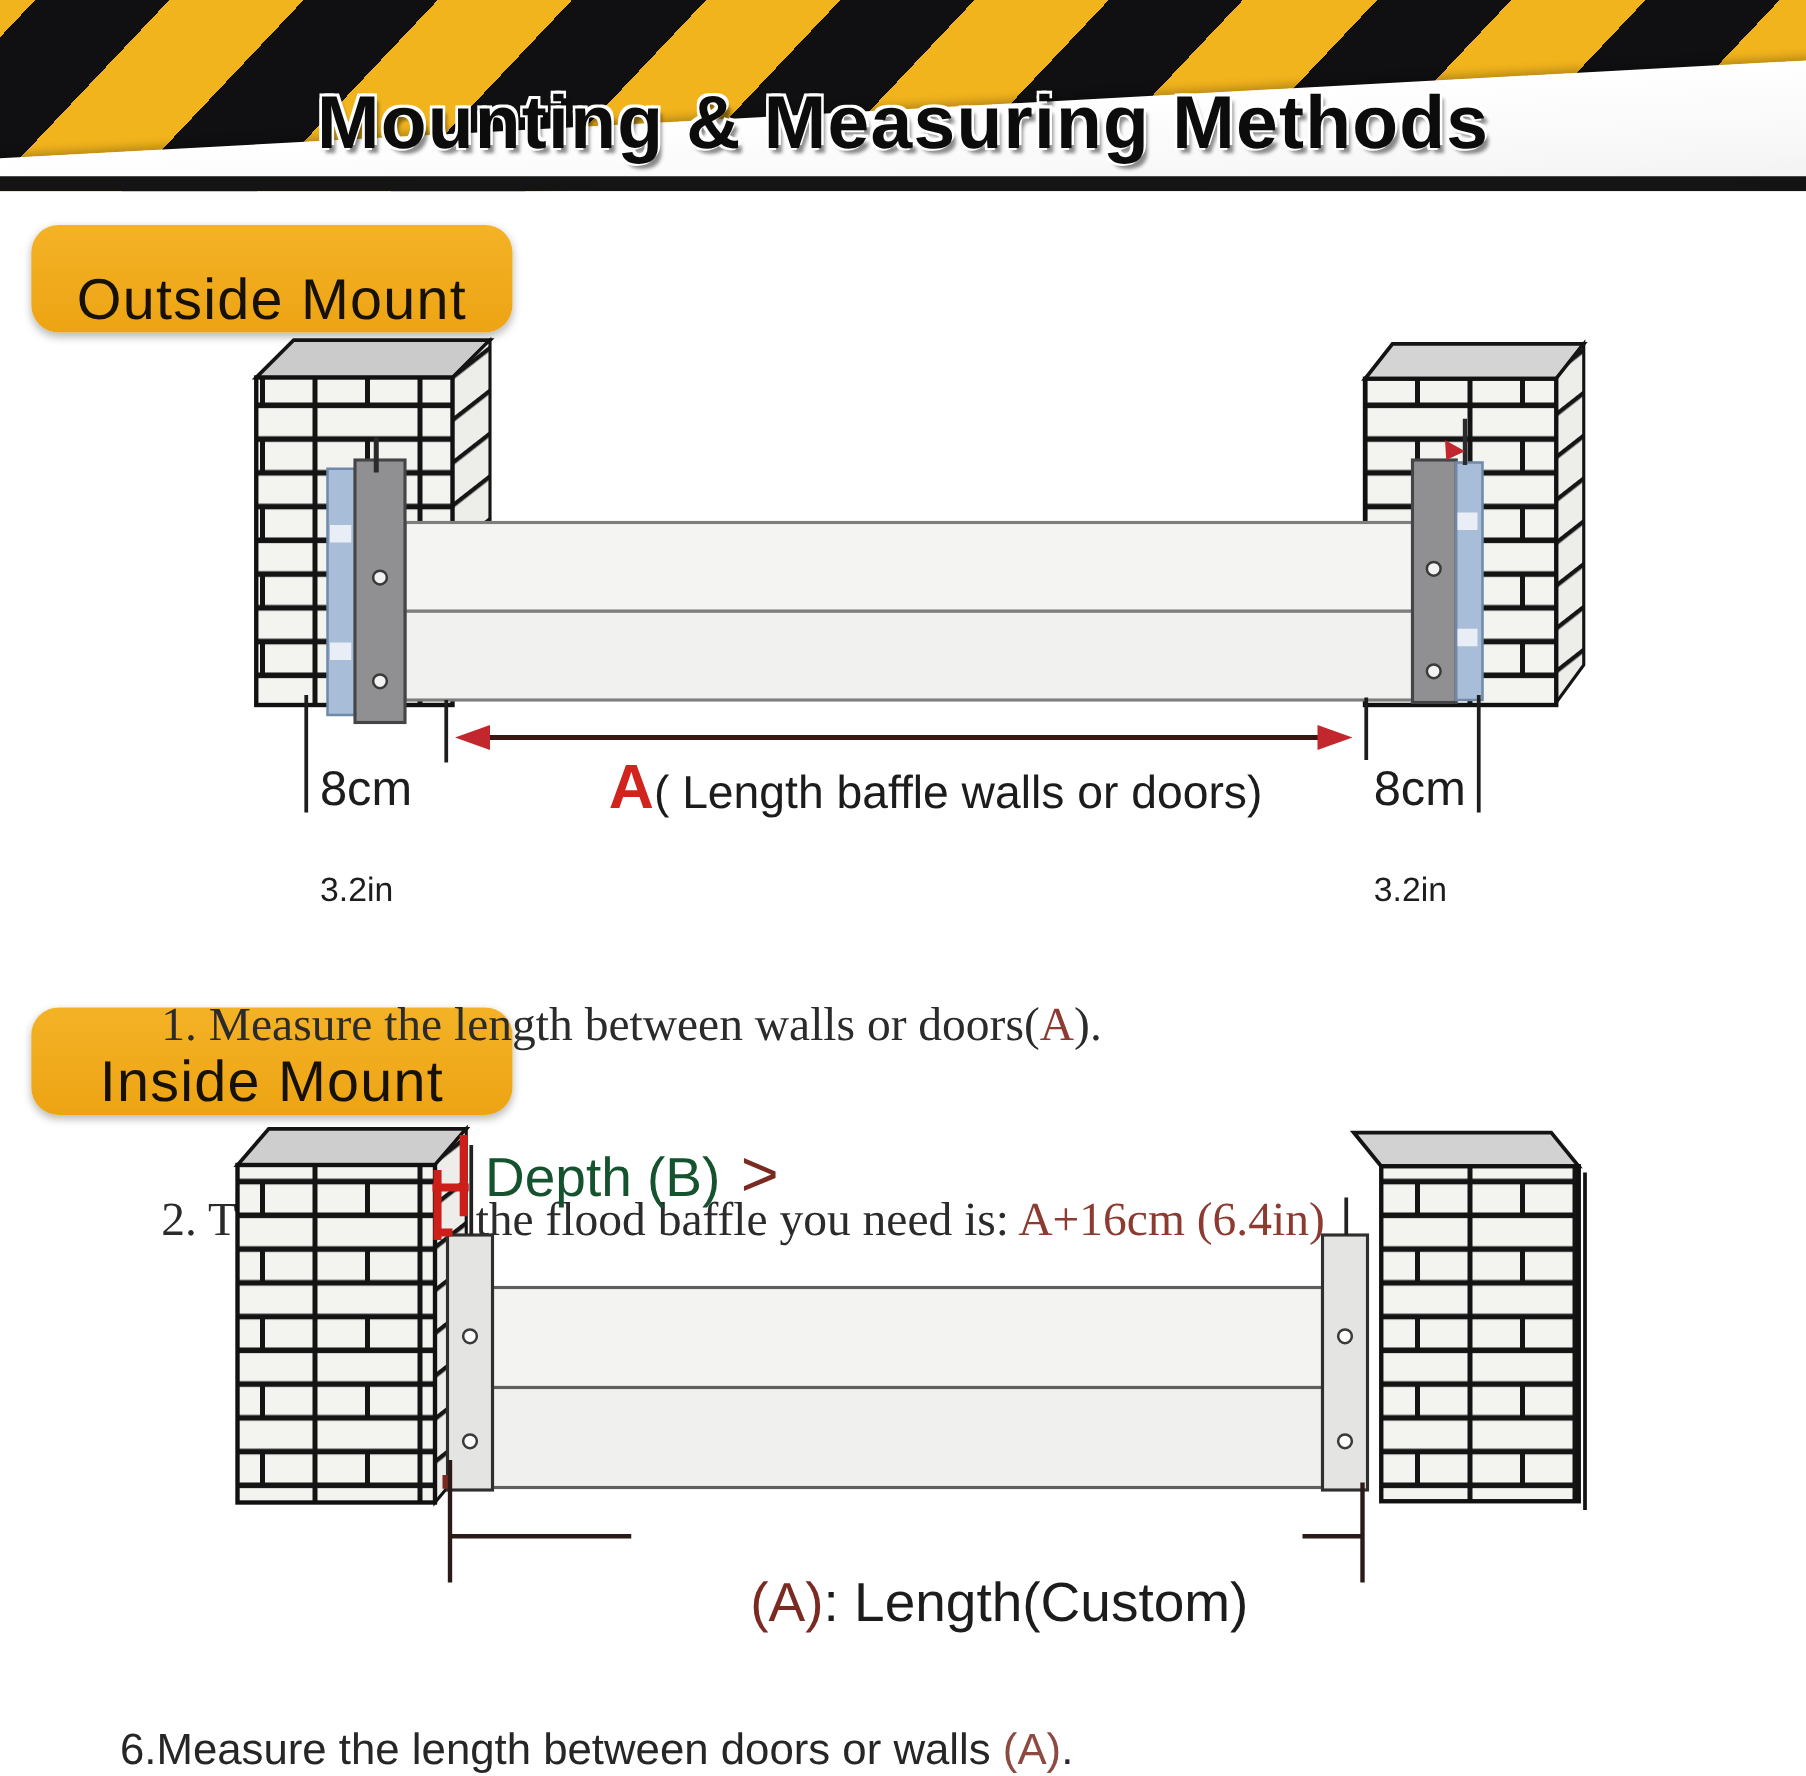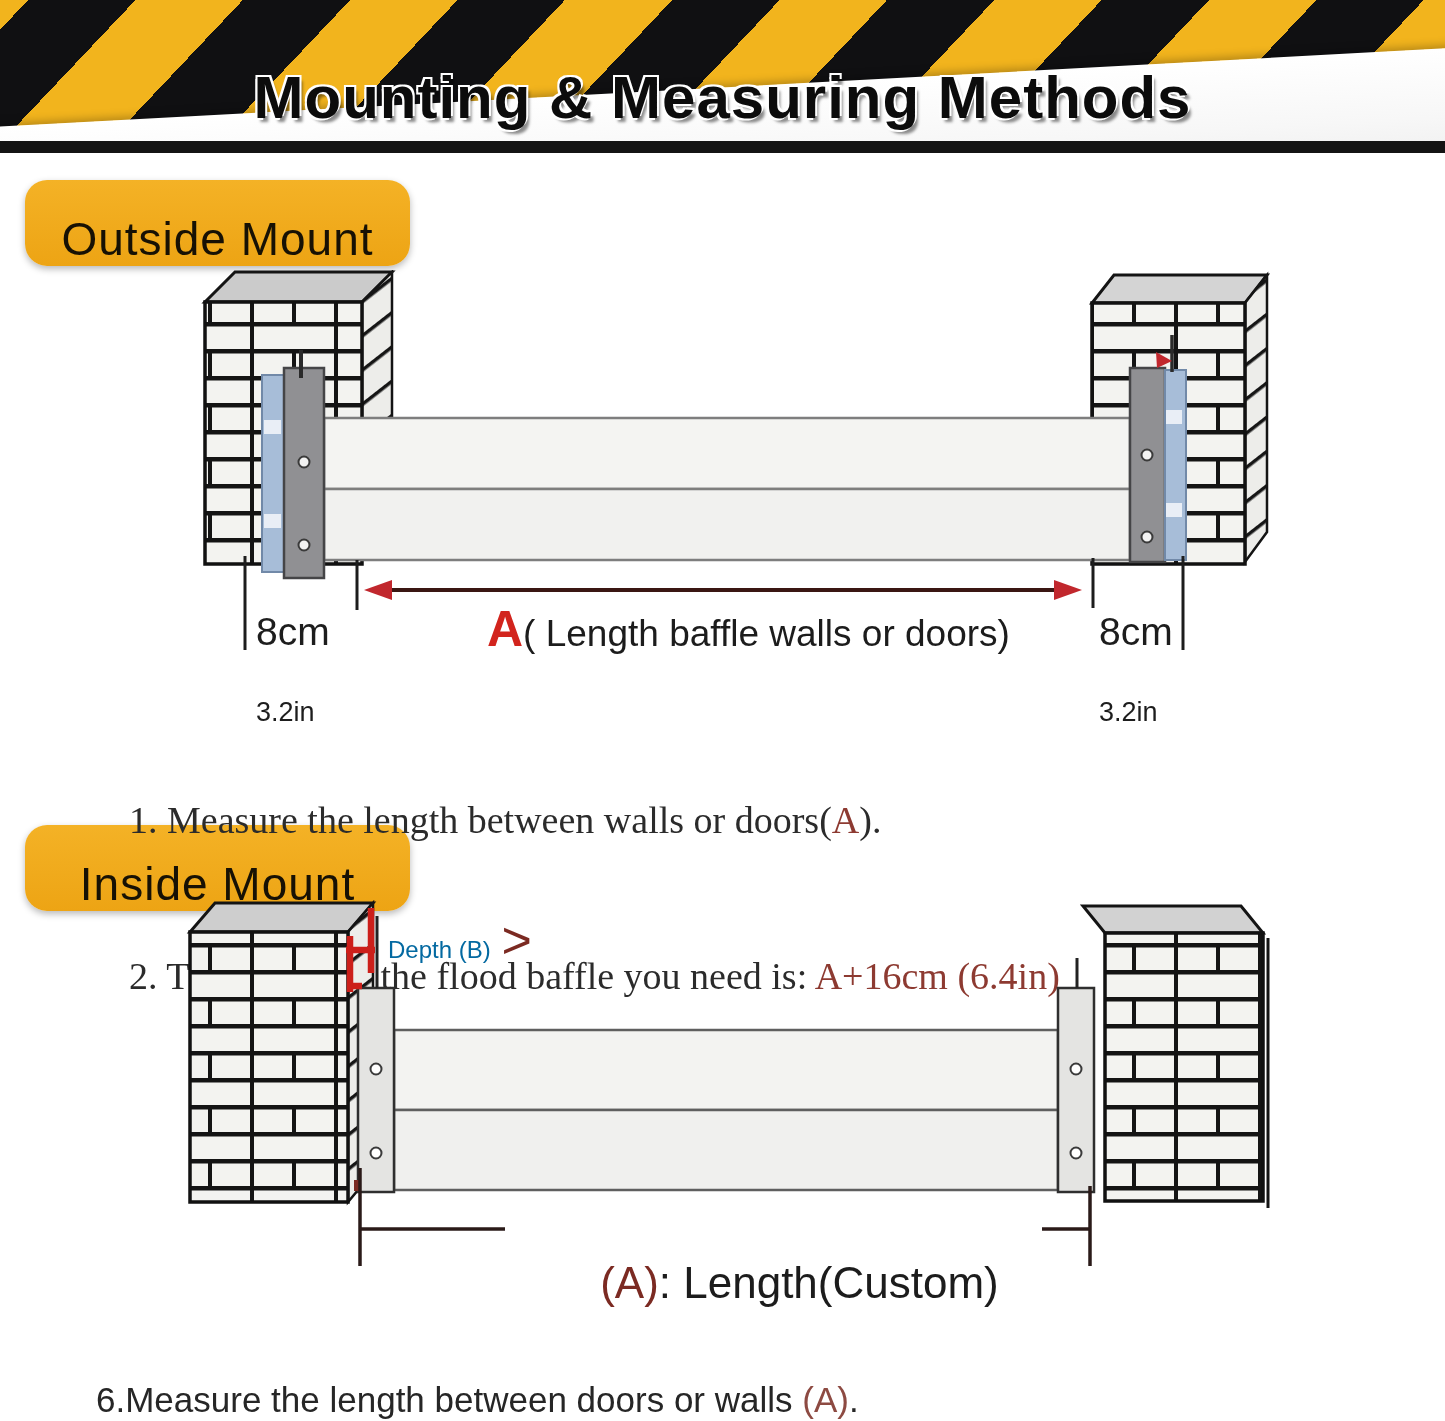--- a/index.html
+++ b/index.html
@@ -29,41 +29,41 @@
   }
   
   .badge{
     position:absolute;left:25px;width:385px;height:86px;border-radius:22px;
     background:linear-gradient(180deg,#f4b226 0%,#eda414 100%);
     display:flex;align-items:flex-end;justify-content:center;
     font-size:46px;color:#171104;letter-spacing:1px;
     box-shadow:0 3px 7px rgba(0,0,0,.28);
   }
   #badge-outside{top:180px;}
-  #badge-inside{top:825px;}
+  #badge-inside{top:806px;}
   
   .diag{position:absolute;left:0;width:1445px;}
   #diag1{top:270px;height:400px;}
   #diag2{top:900px;height:380px;}
   svg{display:block;}
   
   .lbl{position:absolute;white-space:pre;color:#1d1d1d;}
   .dim-cm{font-size:39px;line-height:39px;}
   .dim-in{font-size:27px;line-height:39px;margin-top:6px;}
   #dim-left{left:256px;top:576px;}
   #dim-right{left:1099px;top:576px;}
   #span-label-1{left:487px;top:600px;display:flex;align-items:baseline;}
   #span-label-1 .letterA{font-size:50px;font-weight:bold;color:#d2241d;}
   #span-label-1 .rest{font-size:37px;color:#1c1c1c;}
   .steps{position:absolute;font-size:38px;color:#2b2b2b;white-space:pre;}
   #steps-outside{left:129px;top:690px;line-height:52px;font-family:Liberation Serif, serif;}
   .muted-red{color:#8d3a31;}
   .soft-red{color:#8d4a42;}
   #depth-label{left:388px;top:910px;display:flex;align-items:baseline;white-space:pre;}
-  #depth-label .d-text{font-size:24px;color:#0369a1;}
+  #depth-label .d-text{font-size:44px;color:#14532d;}
   #depth-label .d-gt{font-size:52px;color:#7b2a22;margin:0 4px;}
   #depth-label .d-val{font-size:46px;color:#7b2a22;}
   #span-label-2{left:505px;top:1208px;width:540px;text-align:center;font-size:44px;white-space:pre;}
   #span-label-2 .letterA{color:#7b2a22;}
   #span-label-2 .rest{color:#1c1c1c;}
   #steps-inside{left:60px;top:1282px;font-size:35px;color:#262626;line-height:47px;white-space:pre;}
   #steps-inside .l1{margin-left:36px;display:block;}
 </style>
 </head>
 <body>

